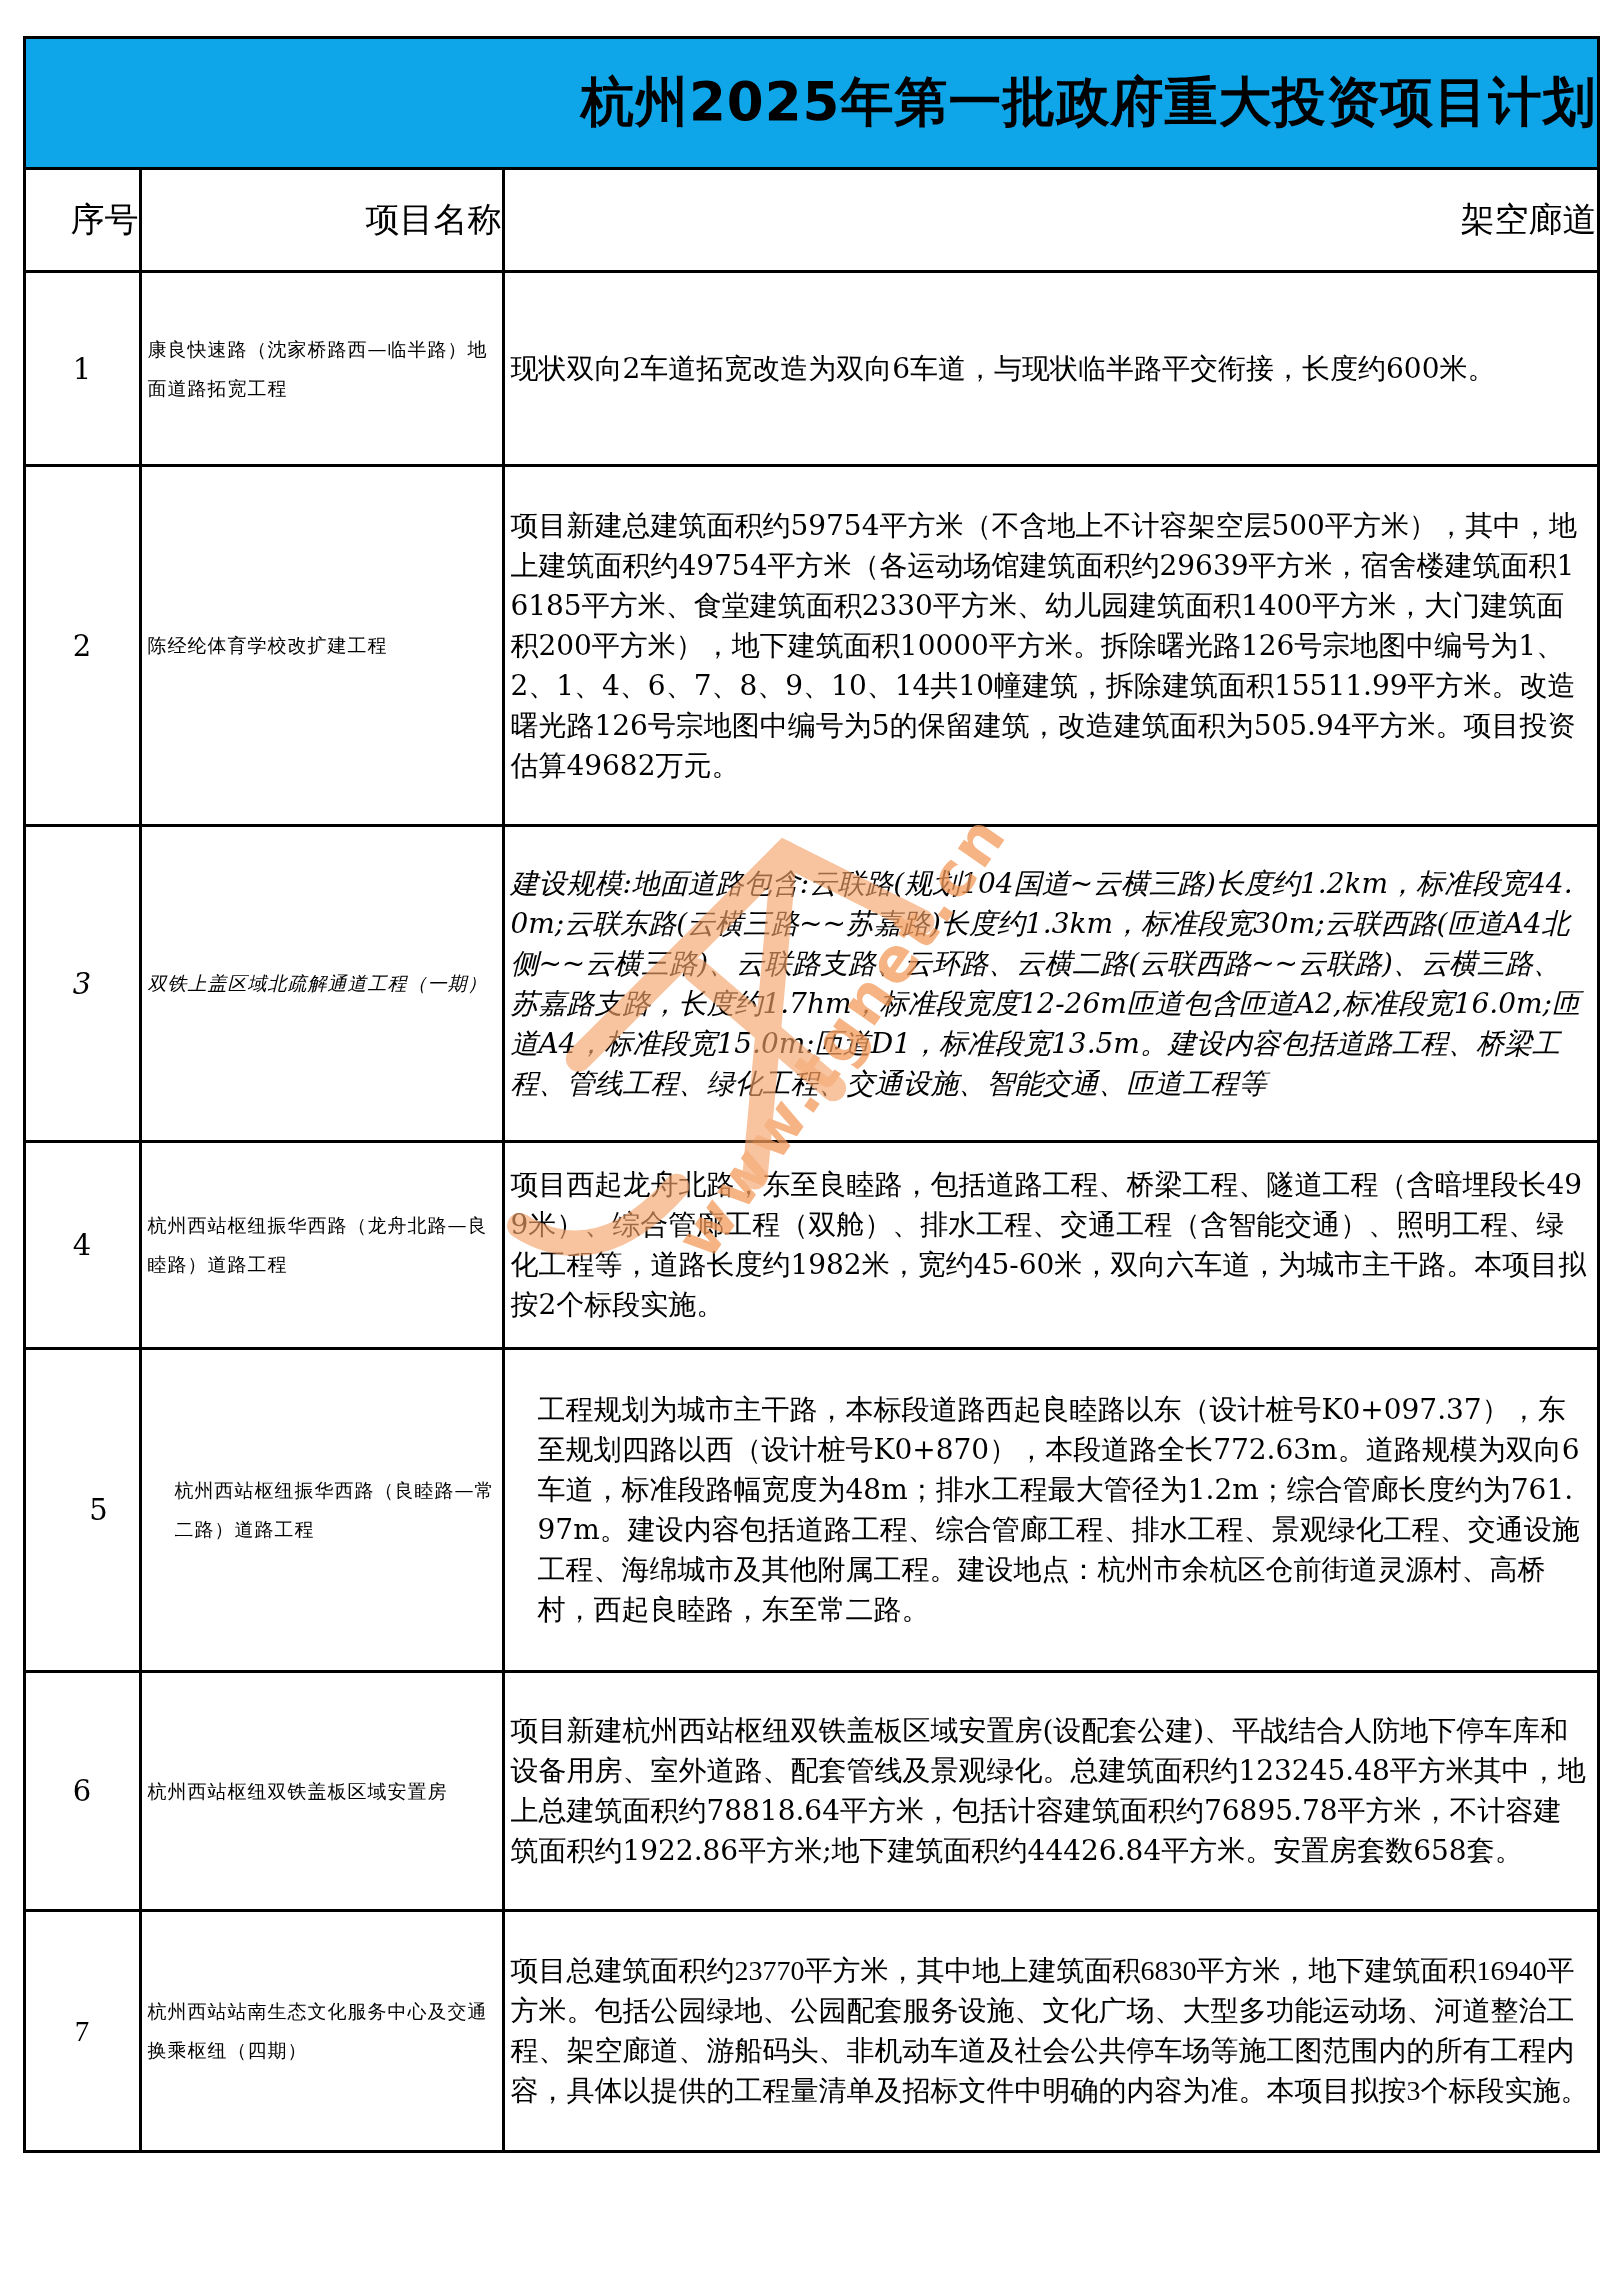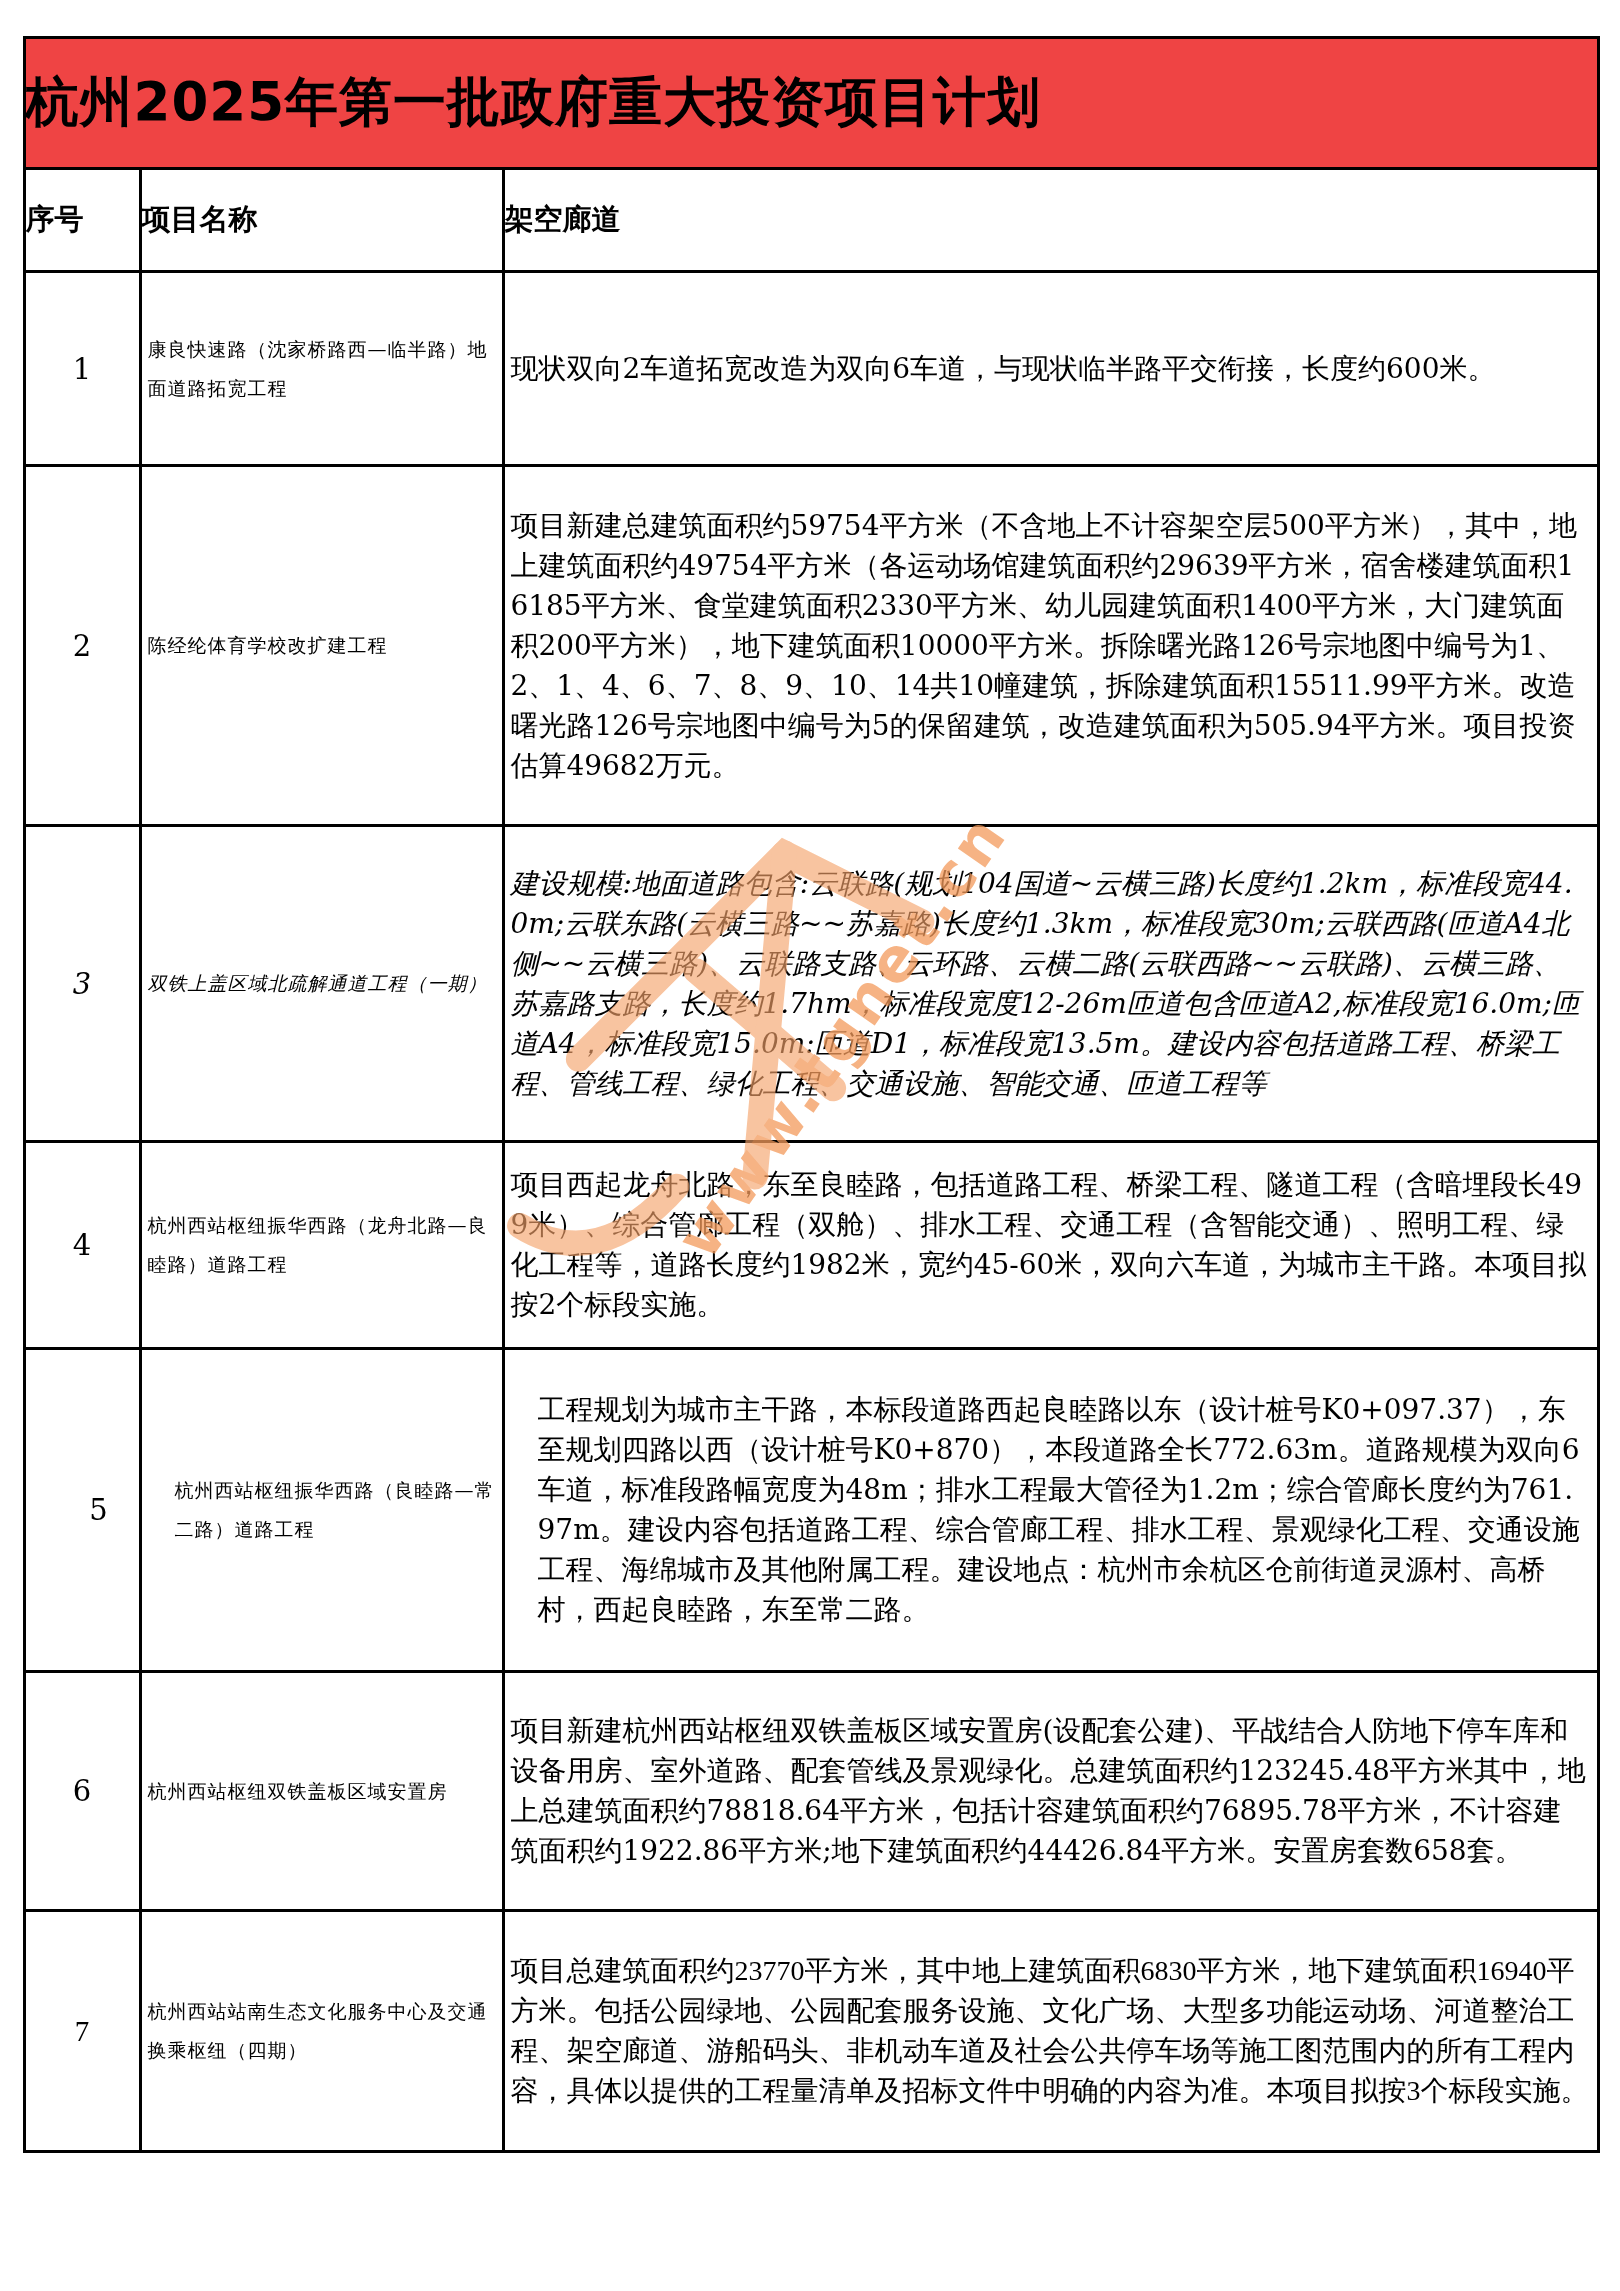--- a/index.html
+++ b/index.html
@@ -1,24 +1,24 @@
 <!DOCTYPE html>
 <html><head>
 <meta charset="utf-8">
 <style>
   html, body { margin: 0; padding: 0; background: #ffffff; }
   body { width: 1620px; height: 2292px; position: relative; overflow: hidden;
          font-family: "DejaVu Serif", "Liberation Serif", serif; color: #000; }
   .sheet { position: absolute; left: 22.5px; top: 36px; width: 1577px; }
   table { border-collapse: collapse; width: 1577px; table-layout: fixed; }
   td, th { border: 3.9px solid #000; padding: 0; vertical-align: middle; }
-  .title-cell { background: #ef4444; height: 128px; text-align: left; }
+  .title-cell { background: #0ea5e9; height: 128px; text-align: right; }
   .title-text { font-family: "DejaVu Sans", "Liberation Sans", sans-serif; font-weight: bold;
                 font-size: 53px; letter-spacing: 1px; color: #000; }
-  .hdr td { height: 100px; text-align: left; font-size: 29px; font-weight: bold; }
+  .hdr td { height: 100px; text-align: right; font-size: 34px; font-weight: normal; }
   .c1 { width: 116px; }
   .c2 { width: 363px; }
   .c3 { width: auto; }
   .idx { text-align: center; font-size: 29px; }
   .name { font-size: 19px; line-height: 39px; padding: 0 5.9px 0 5.9px; text-align: left; letter-spacing: 1px; }
   .desc { font-size: 28px; line-height: 40px; padding: 0 7.8px 0 5.9px; text-align: left; word-break: break-all; }
   tr.r1 td { height: 191px; }
   tr.r2 td { height: 357px; }
   tr.r3 td { height: 313px; font-style: italic; }
   tr.r4 td { height: 204px; }

